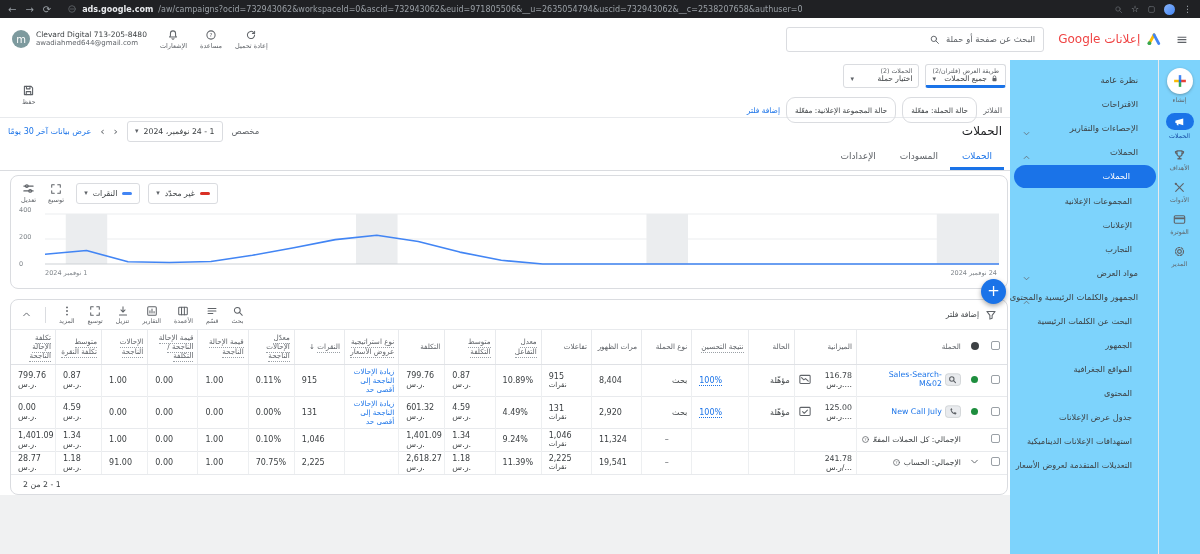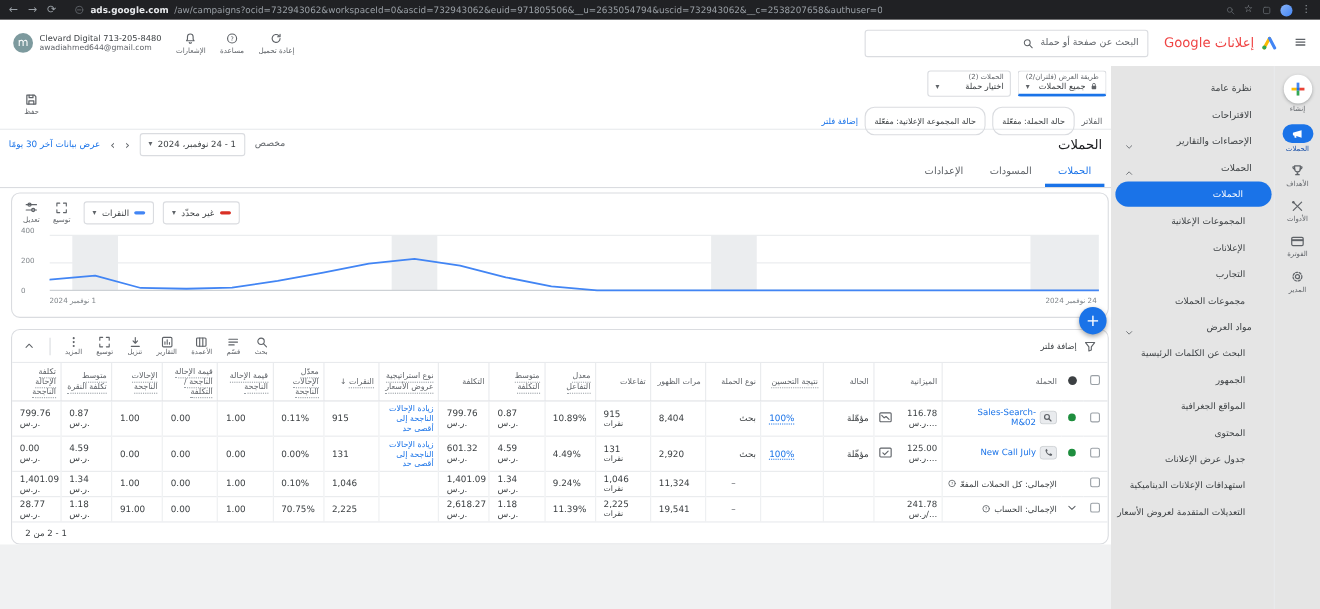--- a/index.html
+++ b/index.html
@@ -114,21 +114,21 @@
   .unit{font-size:7px;color:#3c4043}
   .optlink{color:#1a73e8;border-bottom:1px dotted #1a73e8;cursor:pointer}
   .bidlink{color:#1a73e8;font-size:7.2px;line-height:1.25;cursor:pointer;display:inline-block}
   .mdash{color:#5f6368;text-align:center;display:block}
   .budcell{display:flex;align-items:center;gap:3px}
   .bnum{direction:ltr;font-size:7.8px}
   .pagination{height:20px;display:flex;align-items:center;justify-content:flex-end;border-top:1px solid #e8eaed;padding:0 12px;font-size:7.8px;color:#3c4043}
   .bottom-strip{flex:1;background:#f0f1f2}
 
   
-  .sidebar{width:190px;display:flex;background:#e5e5e5}
+  .sidebar{width:190px;display:flex;background:#7dd3fc}
   .rail{width:42px;border-left:1px solid #e8eaed;display:flex;flex-direction:column;align-items:center;padding-top:8px}
   .rail-item{display:flex;flex-direction:column;align-items:center;margin-bottom:10px;cursor:pointer}
   .rail-item .lbl{font-size:6.3px;color:#5f6368;margin-top:2px}
   .rail-item.active .lbl{color:#174ea6}
   .create-circle{width:26px;height:26px;border-radius:50%;background:#fff;box-shadow:0 1px 3px rgba(60,64,67,.4);display:flex;align-items:center;justify-content:center}
   .rail-pill{width:28px;height:17px;border-radius:9px;background:#1a73e8;display:flex;align-items:center;justify-content:center;color:#fff}
   .rail-ic{color:#5f6368;display:flex}
   .nav{flex:1;padding-top:8px;overflow:hidden}
   .nav-item{height:24px;line-height:24px;font-size:8.4px;color:#3c4043;padding:0 20px 0 6px;position:relative;cursor:pointer;white-space:nowrap}
   .nav-item.sub{font-size:8.2px;padding-right:26px}
@@ -301,23 +301,25 @@
           <div class="nav-item"><span class="nv-label">الإحصاءات والتقارير</span><span class="nv-chev"><svg width="9" height="9" viewBox="0 0 14 14">
                 <path d="M3.4 5.4L7 9l3.6-3.6" class="s"></path>
               </svg></span></div>
           <div class="nav-item"><span class="nv-label">الحملات</span><span class="nv-chev"><svg width="9" height="9" viewBox="0 0 14 14">
                 <path d="M3.4 8.6L7 5l3.6 3.6" class="s"></path>
               </svg></span></div>
           <div class="nav-item sub active"><span class="nv-label">الحملات</span></div>
           <div class="nav-item sub"><span class="nv-label">المجموعات الإعلانية</span></div>
           <div class="nav-item sub"><span class="nv-label">الإعلانات</span></div>
           <div class="nav-item sub"><span class="nv-label">التجارب</span></div>
-          <div class="nav-item sub"><span class="nv-label">مجموعات الحملات</span></div>
           <div class="nav-item"><span class="nv-label">مواد العرض</span><span class="nv-chev"><svg width="9" height="9" viewBox="0 0 14 14">
                 <path d="M3.4 5.4L7 9l3.6-3.6" class="s"></path>
+              </svg></span></div>
+          <div class="nav-item"><span class="nv-label">الجمهور والكلمات الرئيسية والمحتوى</span><span class="nv-chev"><svg width="9" height="9" viewBox="0 0 14 14">
+                <path d="M3.4 8.6L7 5l3.6 3.6" class="s"></path>
               </svg></span></div>
           <div class="nav-item sub"><span class="nv-label">البحث عن الكلمات الرئيسية</span></div>
           <div class="nav-item sub"><span class="nv-label">الجمهور</span></div>
           <div class="nav-item sub"><span class="nv-label">المواقع الجغرافية</span></div>
           <div class="nav-item sub"><span class="nv-label">المحتوى</span></div>
           <div class="nav-item sub"><span class="nv-label">جدول عرض الإعلانات</span></div>
           <div class="nav-item sub"><span class="nv-label">استهدافات الإعلانات الديناميكية</span></div>
           <div class="nav-item sub"><span class="nv-label">التعديلات المتقدمة لعروض الأسعار</span></div>
         </div>
     </div>

